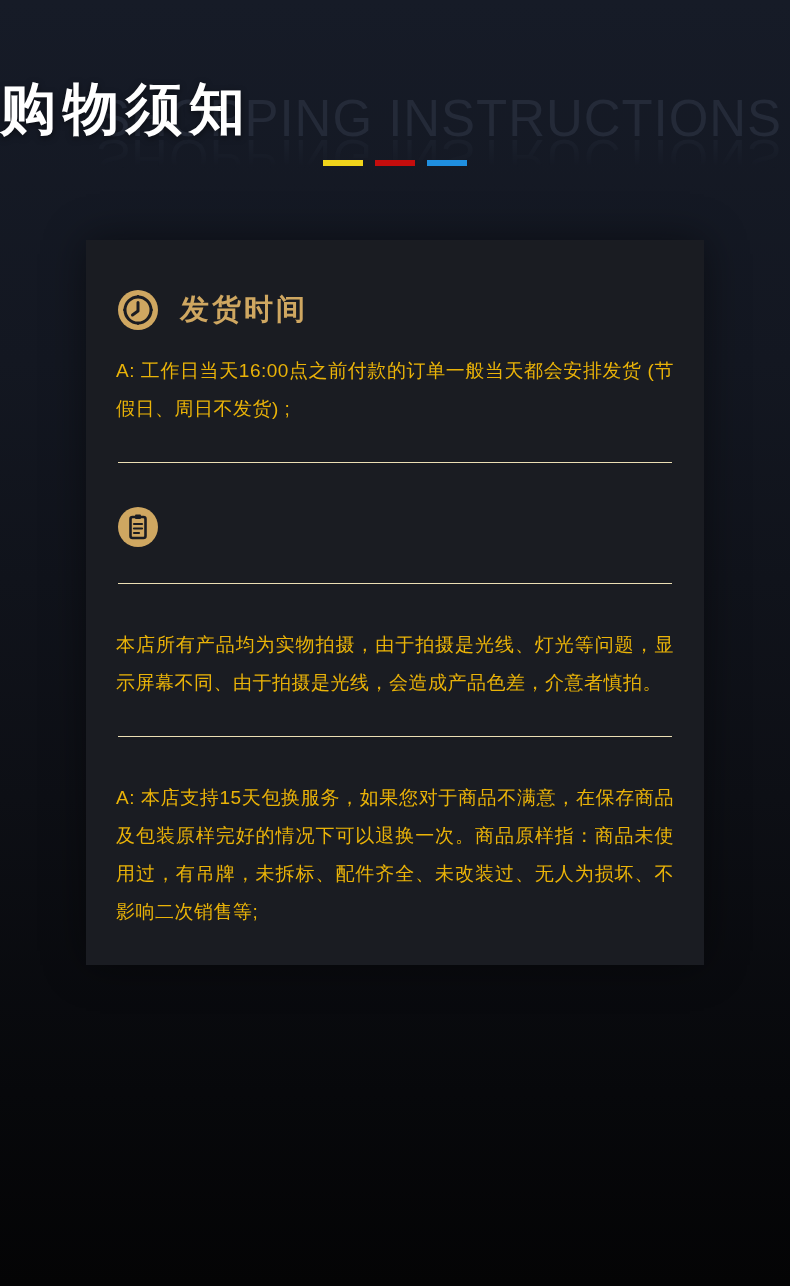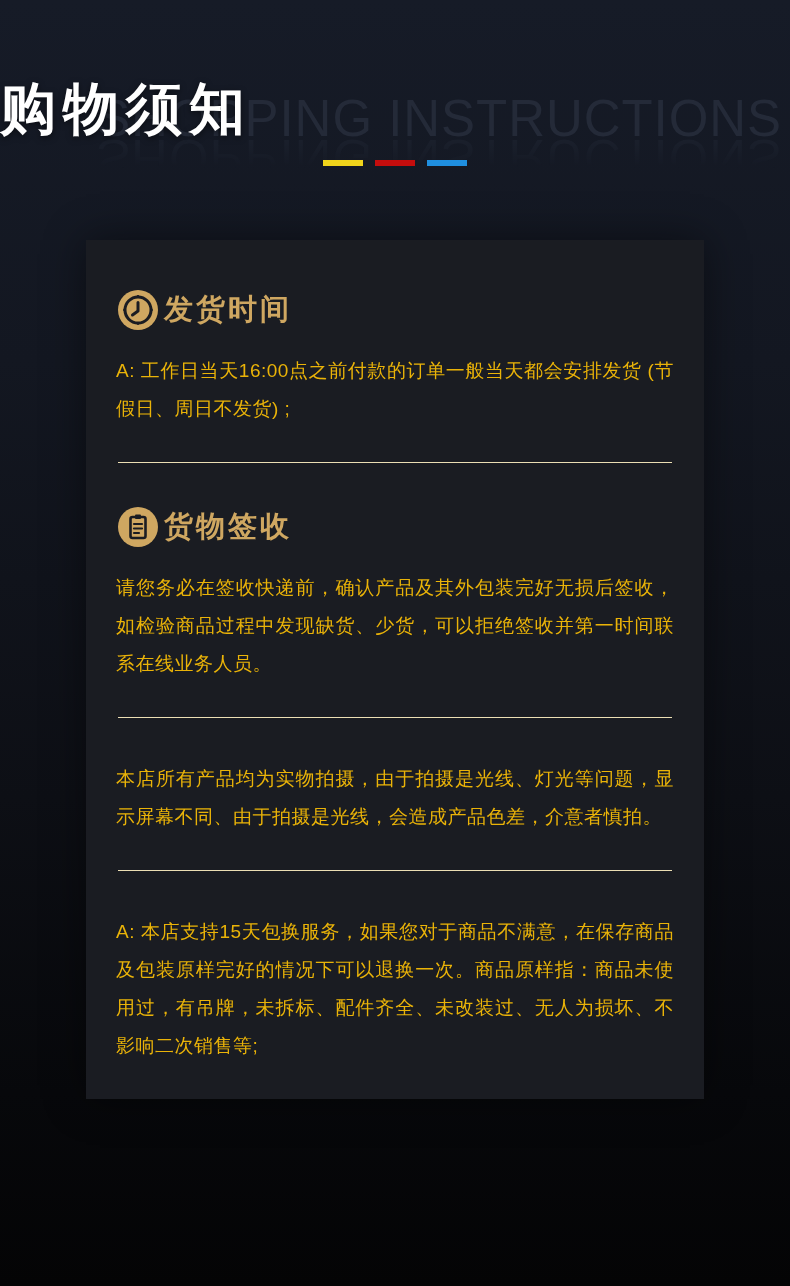--- a/index.html
+++ b/index.html
@@ -36,21 +36,21 @@
   .bars{position:absolute;top:160px;left:0;width:100%;text-align:center;font-size:0;}
   .bar{display:inline-block;width:40px;height:6px;margin:0 6px;}
 
   
   .card{
     width:558px;margin:0 auto;
     background:#1a1c22;
     padding:48px 30px 34px;
     box-shadow:0 0 40px rgba(0,0,0,.45);
   }
-  .section-header{display:flex;align-items:center;gap:4px;margin:0 0 20px;}
+  .section-header{display:flex;align-items:center;gap:20px;margin:0 0 20px;}
   .sec-icon{width:44px;height:44px;display:block;flex:0 0 44px;}
   .sec-title{
     margin:0;font-size:29px;font-weight:700;letter-spacing:3px;
     color:#cfa761;
   }
   .sec-body p{
     margin:0;font-size:19px;line-height:38px;color:#eab308;
     letter-spacing:.5px;text-align:justify;
   }
   .divider{
@@ -117,25 +117,21 @@
     <div class="sec-body">
           <p>A: 工作日当天16:00点之前付款的订单一般当天都会安排发货 (节假日、周日不发货) ;</p>
         </div>
   </section>
 <hr class="divider">
   <section class="section">
     <div class="section-header">
       <svg class="sec-icon">
             <use href="#clipboard-icon"></use>
           </svg>
-      <h2 class="sec-title">货物签收</h2>
     </div>
-    <div class="sec-body">
-          <p>请您务必在签收快递前，确认产品及其外包装完好无损后签收，如检验商品过程中发现缺货、少货，可以拒绝签收并第一时间联系在线业务人员。</p>
-        </div>
   </section>
 <hr class="divider">
   <section class="section">
     <div class="sec-body">
           <p>本店所有产品均为实物拍摄，由于拍摄是光线、灯光等问题，显示屏幕不同、由于拍摄是光线，会造成产品色差，介意者慎拍。</p>
         </div>
   </section>
 <hr class="divider">
   <section class="section">
     <div class="sec-body">

